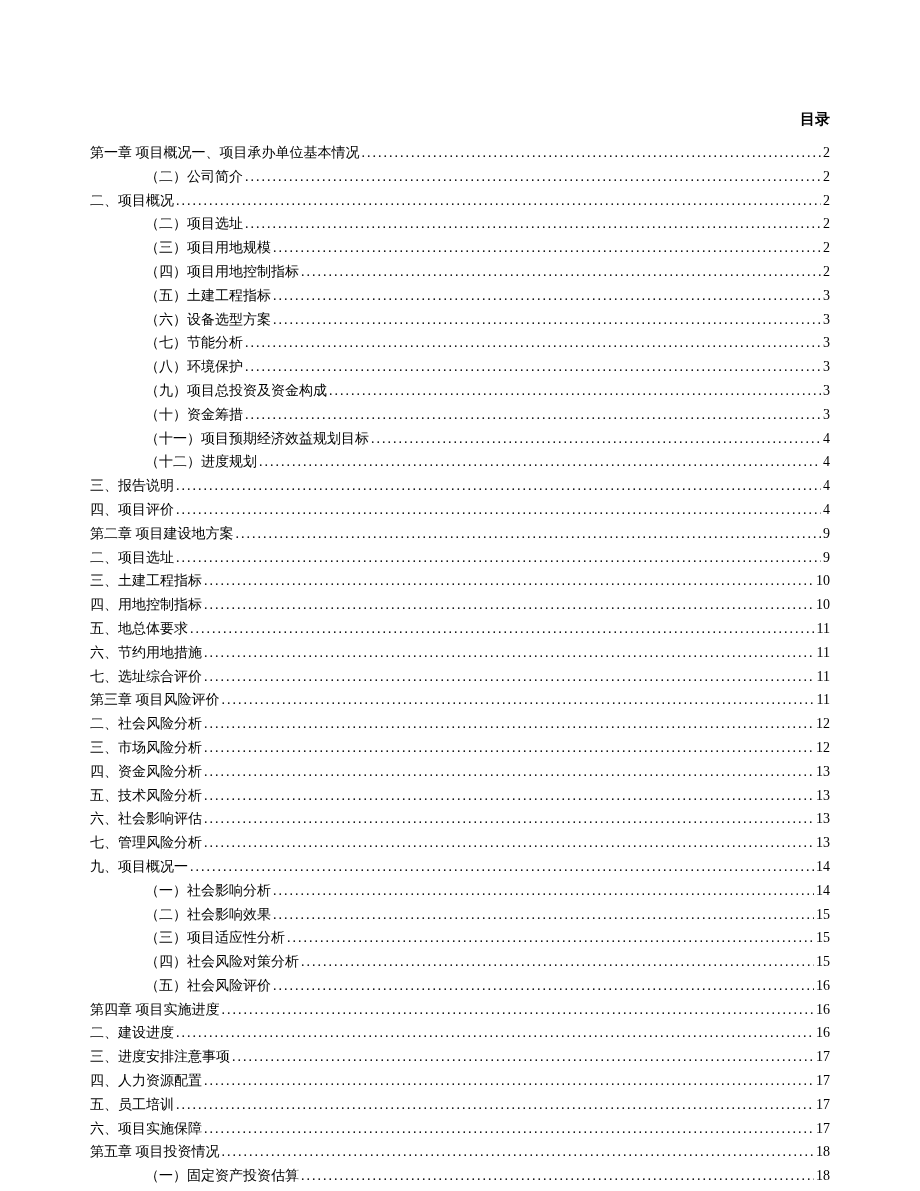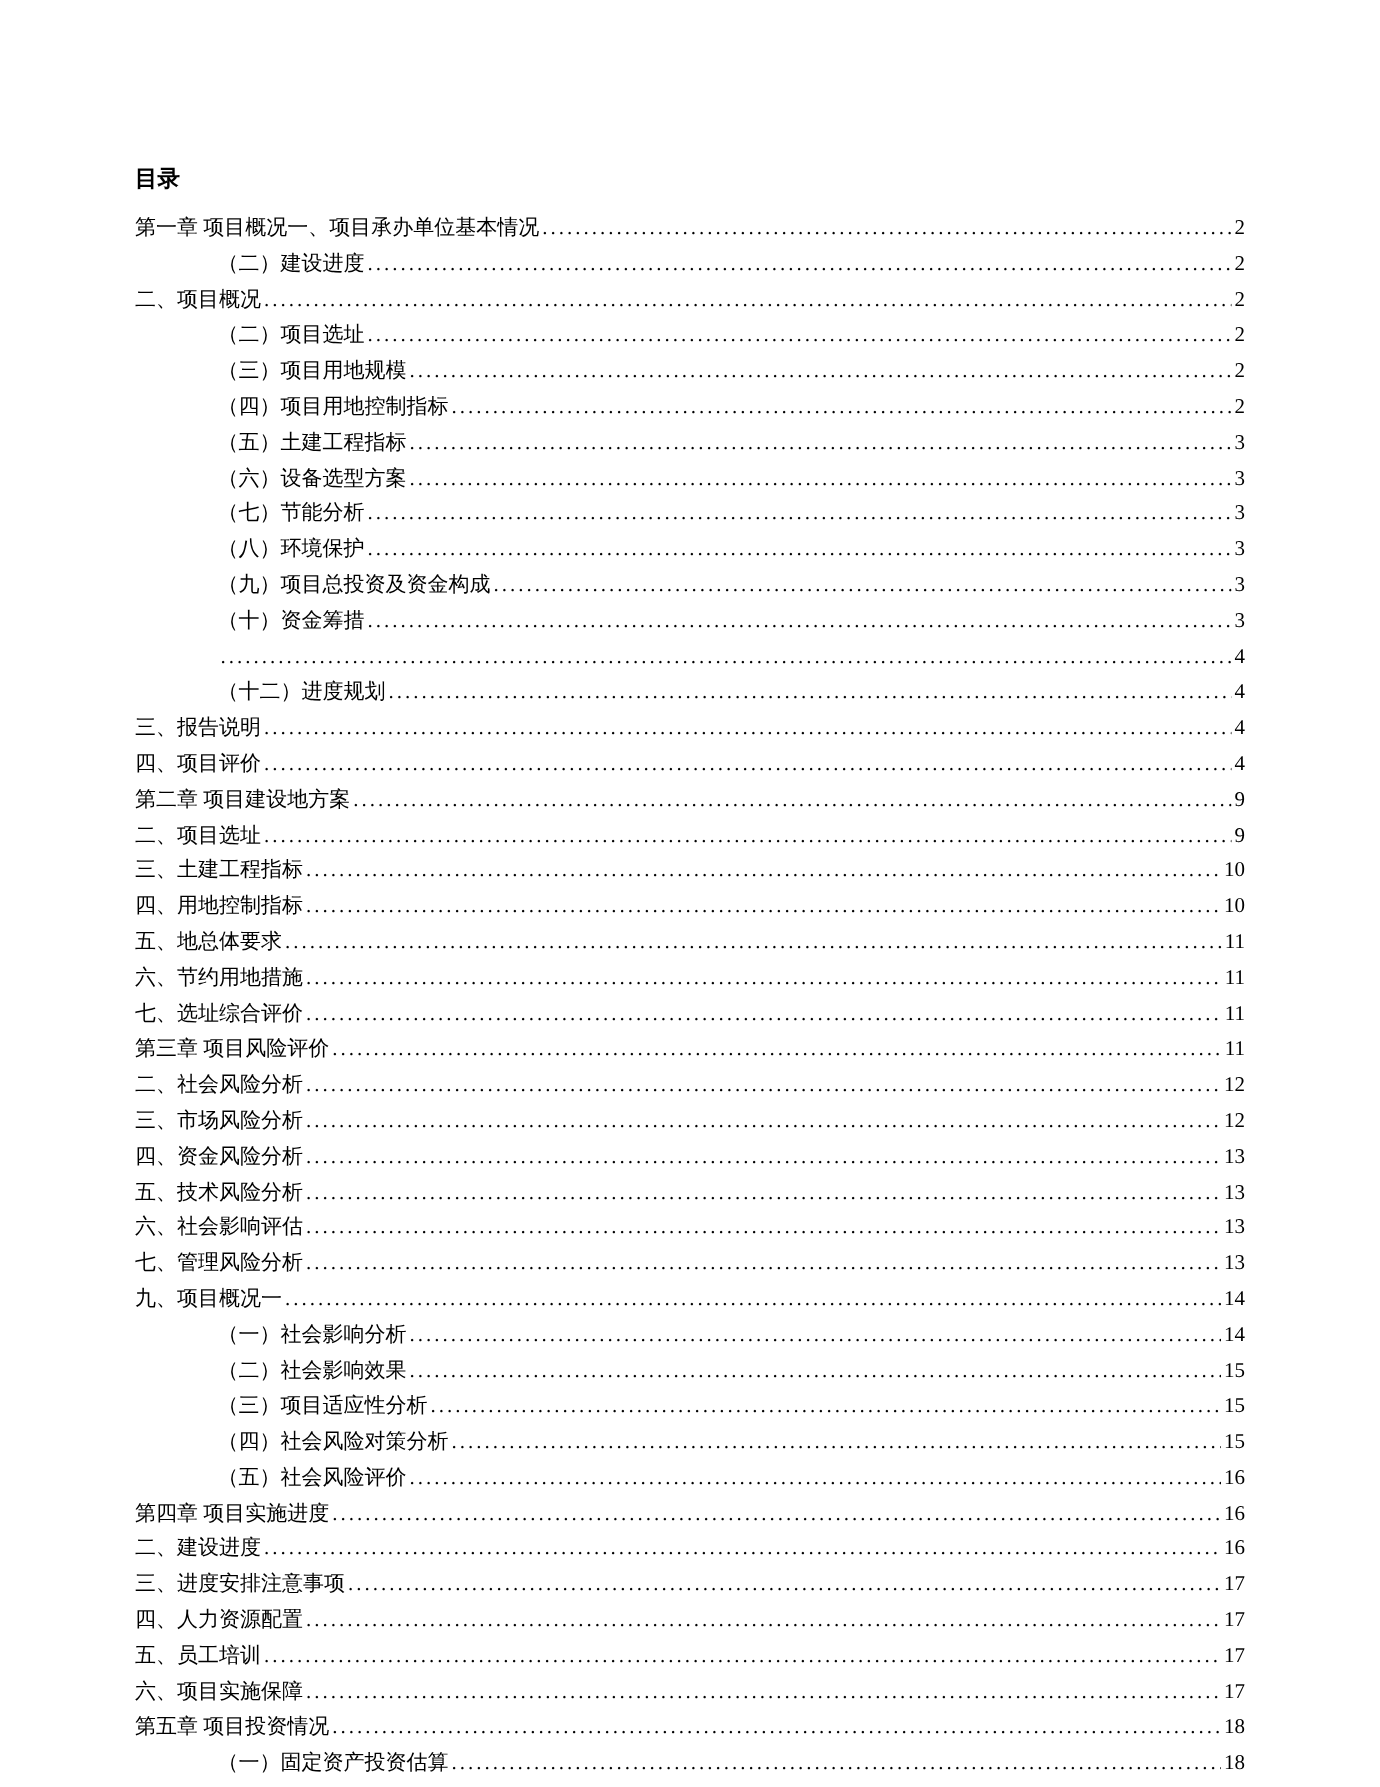--- a/index.html
+++ b/index.html
@@ -10,21 +10,21 @@
     body {
       background: #fff;
       font-family: "SimSun", "宋体", serif;
       font-size: 14px;
       color: #000;
       width: 920px;
       height: 1191px;
       padding: 110px 90px 60px 90px;
     }
     .toc-title {
-      text-align: left;
+      text-align: right;
       font-weight: bold;
       font-size: 15px;
       margin-bottom: 12px;
     }
     .toc-container {
       line-height: 1.7;
     }
     .toc-row {
       display: flex;
       align-items: baseline;
@@ -54,21 +54,21 @@
 
 <div class="toc-title">目录</div>
 
 <div class="toc-container" id="toc-container">
     <div class="toc-row">
       <span class="toc-label">第一章  项目概况一、项目承办单位基本情况</span>
       <span class="toc-dots"></span>
       <span class="toc-page">2</span>
     </div>
     <div class="toc-row indent-1">
-      <span class="toc-label">（二）建设进度</span>
+      <span class="toc-label">（二）公司简介</span>
       <span class="toc-dots"></span>
       <span class="toc-page">2</span>
     </div>
     <div class="toc-row">
       <span class="toc-label">二、项目概况</span>
       <span class="toc-dots"></span>
       <span class="toc-page">2</span>
     </div>
     <div class="toc-row indent-1">
       <span class="toc-label">（二）项目选址</span>
@@ -109,20 +109,21 @@
       <span class="toc-label">（九）项目总投资及资金构成</span>
       <span class="toc-dots"></span>
       <span class="toc-page">3</span>
     </div>
     <div class="toc-row indent-1">
       <span class="toc-label">（十）资金筹措</span>
       <span class="toc-dots"></span>
       <span class="toc-page">3</span>
     </div>
     <div class="toc-row indent-1">
+      <span class="toc-label">（十一）项目预期经济效益规划目标</span>
       <span class="toc-dots"></span>
       <span class="toc-page">4</span>
     </div>
     <div class="toc-row indent-1">
       <span class="toc-label">（十二）进度规划</span>
       <span class="toc-dots"></span>
       <span class="toc-page">4</span>
     </div>
     <div class="toc-row">
       <span class="toc-label">三、报告说明</span>

